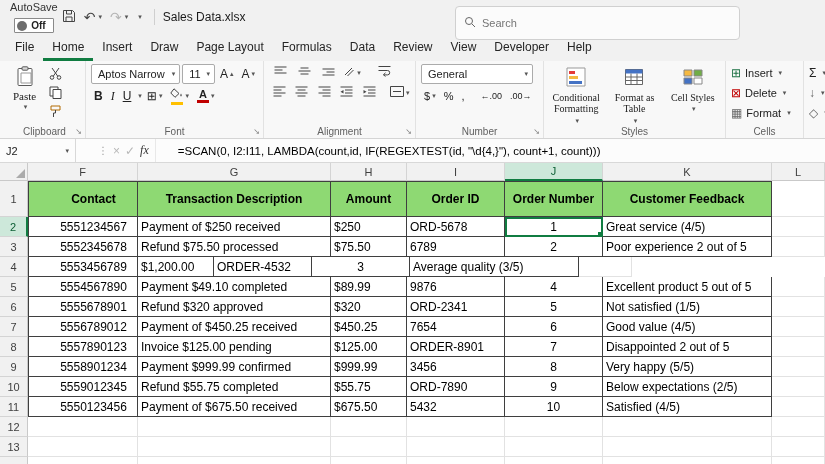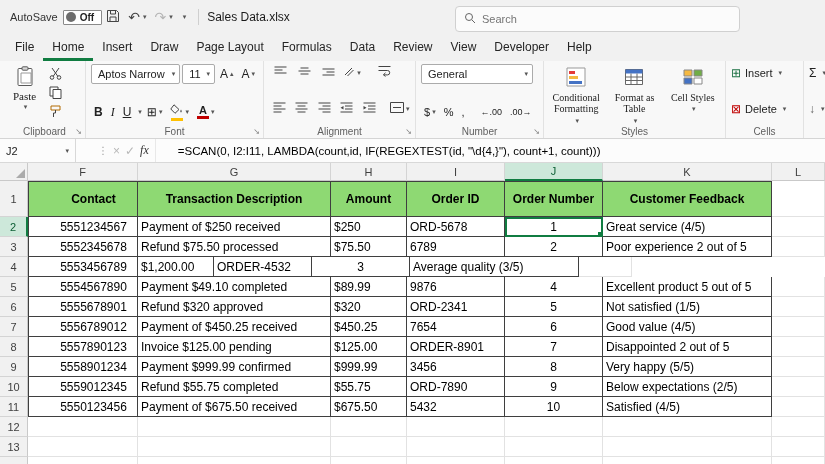--- a/index.html
+++ b/index.html
@@ -2,45 +2,45 @@
 <html style="--sel: #107C41; --hdr: #8ED973; --fillsw: #FFC000; --fontsw: #C00000;"><head>
 <meta charset="utf-8">
 <style>
   * { margin:0; padding:0; box-sizing:border-box; }
   :root { --sel:#107C41; --hdr:#8ED973; --fillsw:#FFC000; --fontsw:#C00000; }
   body { font-family:"Liberation Sans", sans-serif; background:#e8e8e8; }
   .app { width:825px; height:464px; overflow:hidden; position:relative; background:#fff; }
 
   
   .titlebar { height:34px; background:#F1F1F1; display:flex; align-items:center; padding:0 10px; position:relative; }
-  .autosave { display:flex; align-items:center; gap:5px; font-size:11px; color:#333; }
+  .autosave { display:flex; align-items:center; gap:5px; font-size:11px; color:#333;flex-direction:column; }
   .as-pill { display:inline-flex; align-items:center; gap:4px; background:#fff; border:1px solid #8a8a8a; border-radius:1px; padding:1px 7px 1px 2px; font-size:10px; font-weight:bold; color:#222; }
   .as-knob { width:10px; height:10px; border-radius:50%; background:#6d6d6d; display:inline-block; }
   .tb-btn { background:none; border:none; font-size:14px; color:#444; padding:2px 4px; display:flex; align-items:center; gap:1px; cursor:default; font-family:inherit; }
   .tb-btn.dis { color:#b5b5b5; }
   .tb-sep { width:1px; height:16px; background:#cfcfcf; margin:0 8px; }
   .doc-title { font-size:12px; color:#1a1a1a; }
-  .searchbox { position:absolute; left:455px; top:6px; width:285px; height:26px; background:#FBFBFB; border:1px solid #d0d0d0; border-radius:4px; display:flex; align-items:center; gap:6px; padding:0 8px; }
+  .searchbox { position:absolute; left:455px; top:6px; width:285px; height:34px; background:#FBFBFB; border:1px solid #d0d0d0; border-radius:4px; display:flex; align-items:center; gap:6px; padding:0 8px; }
   .searchbox input { border:none; outline:none; background:transparent; font-size:11px; color:#555; width:230px; font-family:inherit; }
 
   
   .menubar { height:27px; background:#F1F1F1; display:flex; align-items:stretch; padding:0 6px; }
   .mi { font-size:12px; color:#252525; padding:6px 9px 7px; cursor:default; }
   .mi.active { box-shadow: inset 0 -3px 0 var(--sel); }
 
   
   .ribbon { height:78px; background:#F8F8F8; border-bottom:1px solid #D5D5D5; display:flex; align-items:stretch; padding-left:4px; overflow:hidden; }
   .rgroup { position:relative; border-right:1px solid #E2E2E2; padding:3px 5px 15px; flex:none; }
   .rg-label { position:absolute; bottom:1px; left:0; right:0; text-align:center; font-size:10px; color:#606060; }
   .launcher { position:absolute; bottom:2px; right:3px; font-size:8px; color:#808080; }
   .rg-body { display:flex; gap:4px;font-family:Liberation Serif, serif; }
   .bigbtn { display:flex; flex-direction:column; align-items:center; gap:1px; padding:2px 4px; font-size:11px; color:#222; background:none; border:none; font-family:inherit; }
   .smallcol { display:flex; flex-direction:column; gap:2px; padding-top:2px; }
   .sbtn { width:22px; height:17px; border:none; background:none; display:flex; align-items:center; justify-content:center; }
-  .rg-rows { display:flex; flex-direction:column; gap:19px; }
+  .rg-rows { display:flex; flex-direction:column; gap:3px; }
   .rrow { display:flex; align-items:center; gap:2px; }
   .combo { background:#fff; border:1px solid #ABABAB; border-radius:2px; height:20px; display:flex; align-items:center; justify-content:space-between; padding:0 4px 0 6px; font-size:11px; color:#222; }
   .tbx { border:none; background:none; font-size:12px; color:#222; padding:0 3px; height:18px; display:flex; align-items:center; font-family:inherit; }
   .tbx.b { font-weight:bold; }
   .tbx.i { font-style:italic; font-family:"Liberation Serif", serif; }
   .tbx.u { text-decoration:underline; }
   .dd { font-size:7px; color:#555; margin-left:2px; }
   .stack { display:flex; flex-direction:column; align-items:center; gap:1px; }
   .swatch { width:12px; height:3px; }
   .sw-fill { background:var(--fillsw); }

